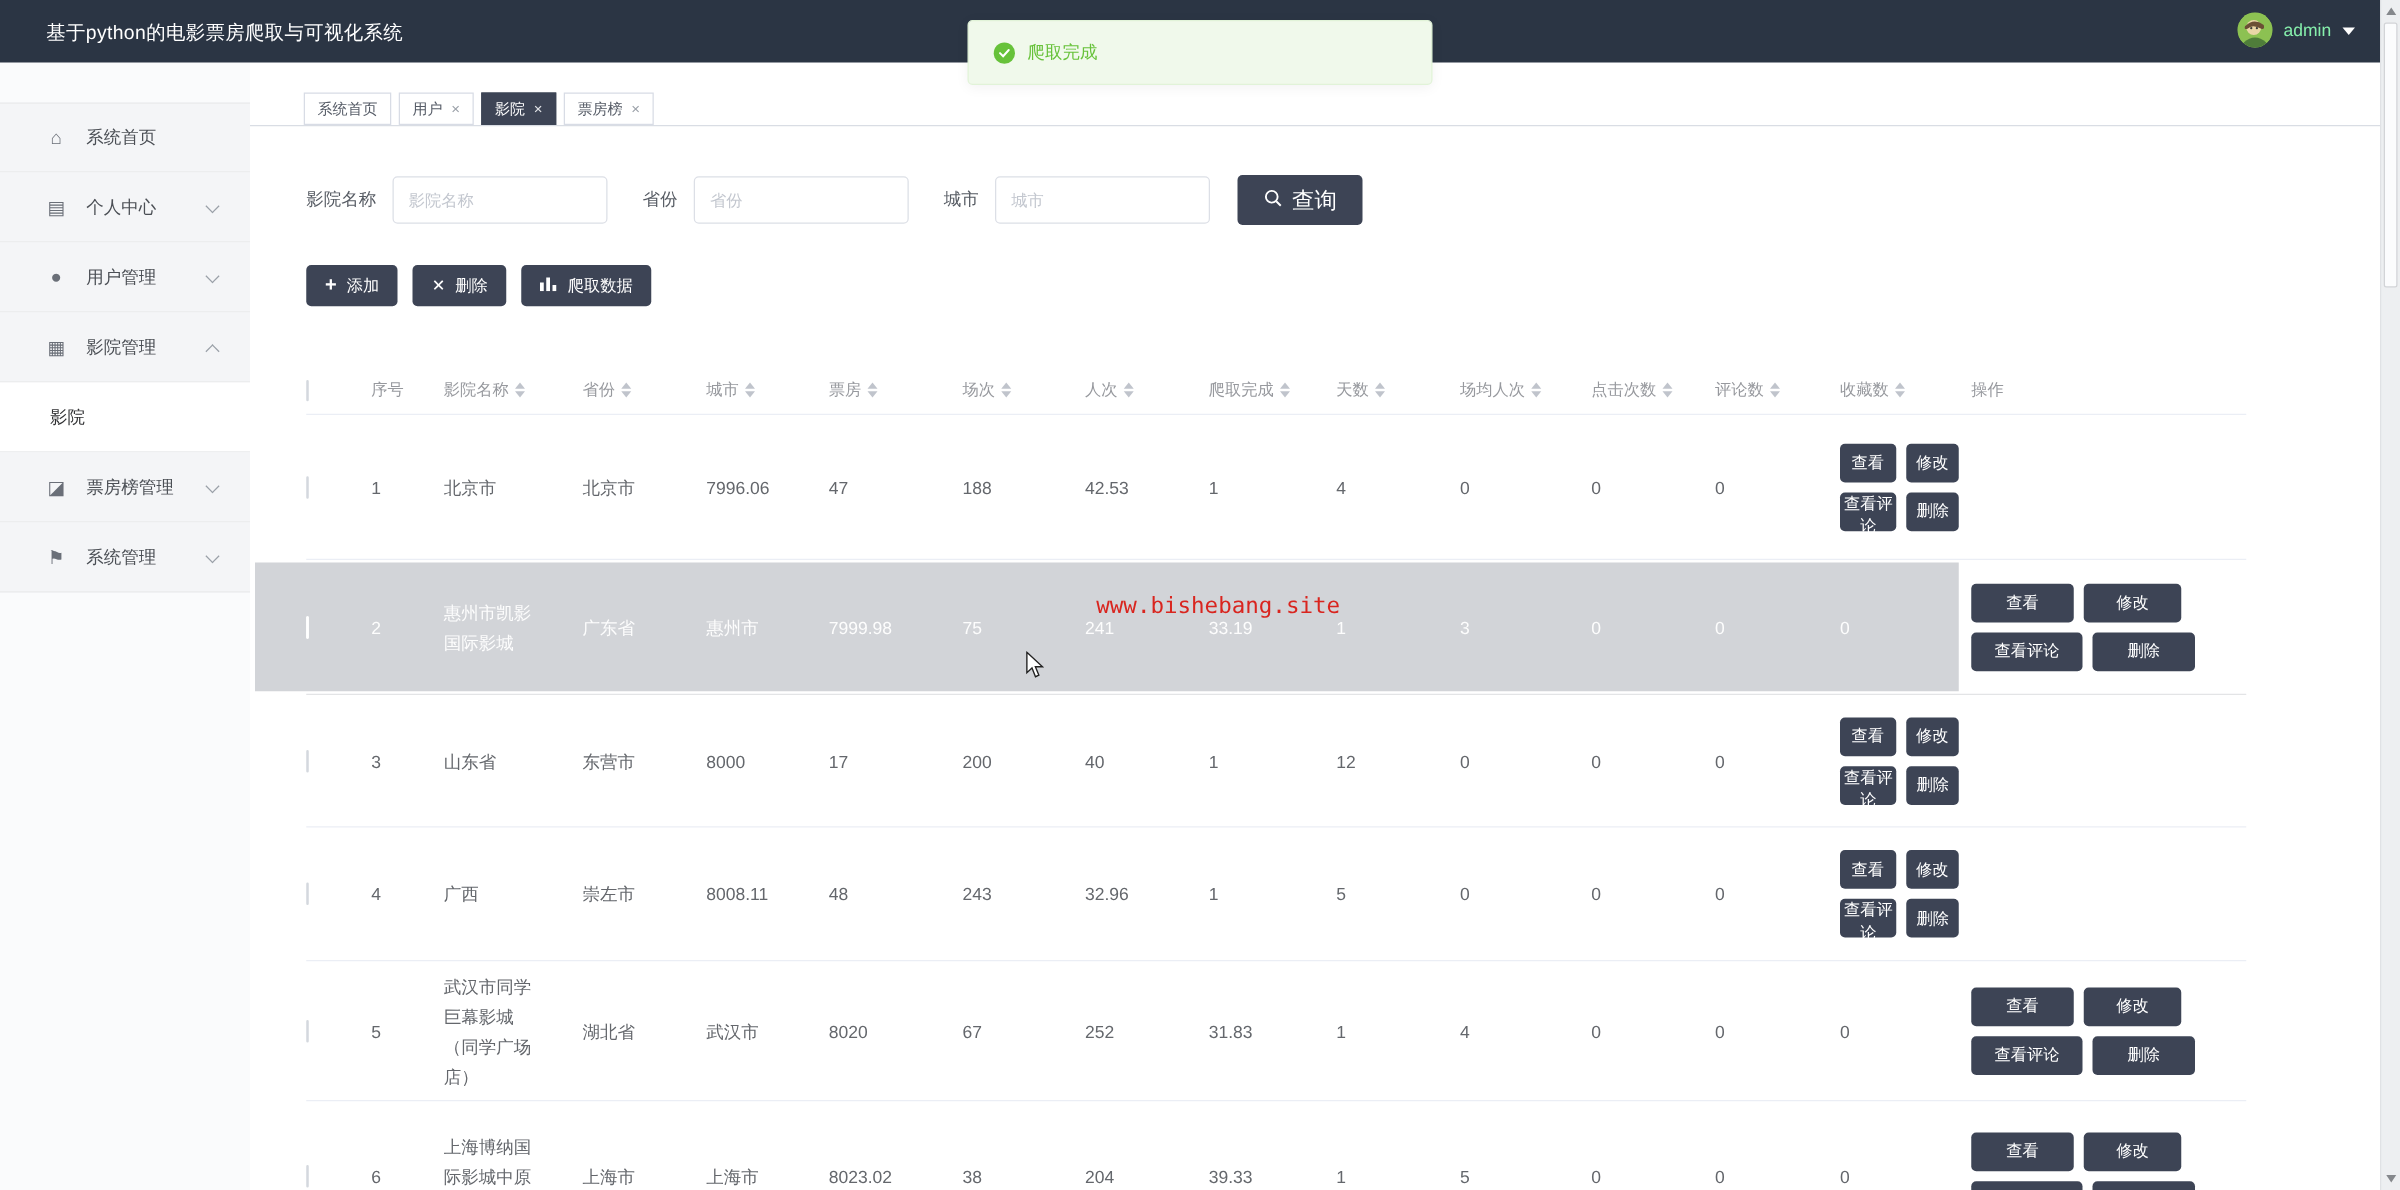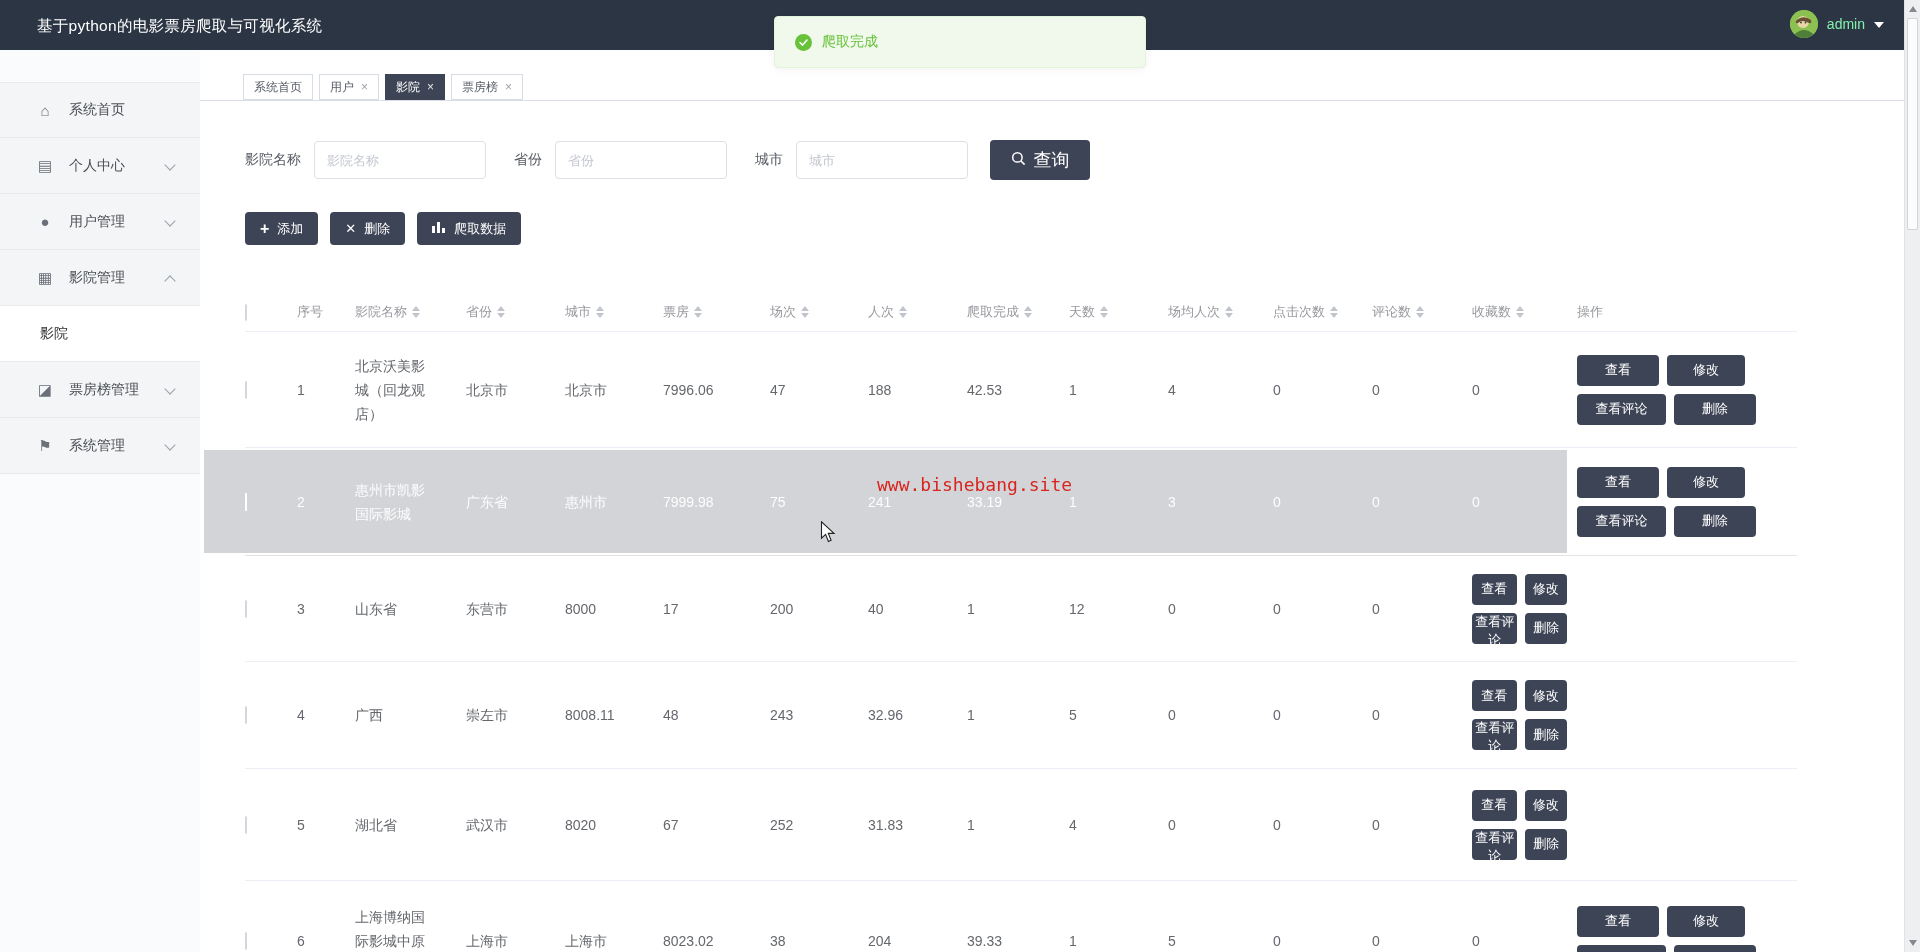--- a/index.html
+++ b/index.html
@@ -307,21 +307,20 @@
           </span>
         </div>
         <div class="th">
           <span>操作</span>
         </div>
       </div>
     <div id="tbody">
         <div class="trow" style="height: 116px;">
           <div><span class="cb"></span></div>
           <div class="cell cell-seq">1</div>
-          <div class="cell cell-name">北京沃美影城（回龙观店）</div>
           <div class="cell cell-province">北京市</div>
           <div class="cell cell-city">北京市</div>
           <div class="cell cell-box-office">7996.06</div>
           <div class="cell cell-sessions">47</div>
           <div class="cell cell-attendance">188</div>
           <div class="cell cell-avg-price">42.53</div>
           <div class="cell cell-days">1</div>
           <div class="cell cell-avg-attendance">4</div>
           <div class="cell cell-clicks">0</div>
           <div class="cell cell-comments">0</div>
@@ -409,20 +408,21 @@
             </div>
             <div class="act-row">
               <button class="btn-act w110">查看评论</button>
               <button class="btn-act w82">删除</button>
             </div>
           </div>
         </div>
         <div class="trow" style="height: 112px;">
           <div><span class="cb"></span></div>
           <div class="cell cell-seq">5</div>
+          <div class="cell cell-name">武汉市同学巨幕影城（同学广场店）</div>
           <div class="cell cell-province">湖北省</div>
           <div class="cell cell-city">武汉市</div>
           <div class="cell cell-box-office">8020</div>
           <div class="cell cell-sessions">67</div>
           <div class="cell cell-attendance">252</div>
           <div class="cell cell-avg-price">31.83</div>
           <div class="cell cell-days">1</div>
           <div class="cell cell-avg-attendance">4</div>
           <div class="cell cell-clicks">0</div>
           <div class="cell cell-comments">0</div>

